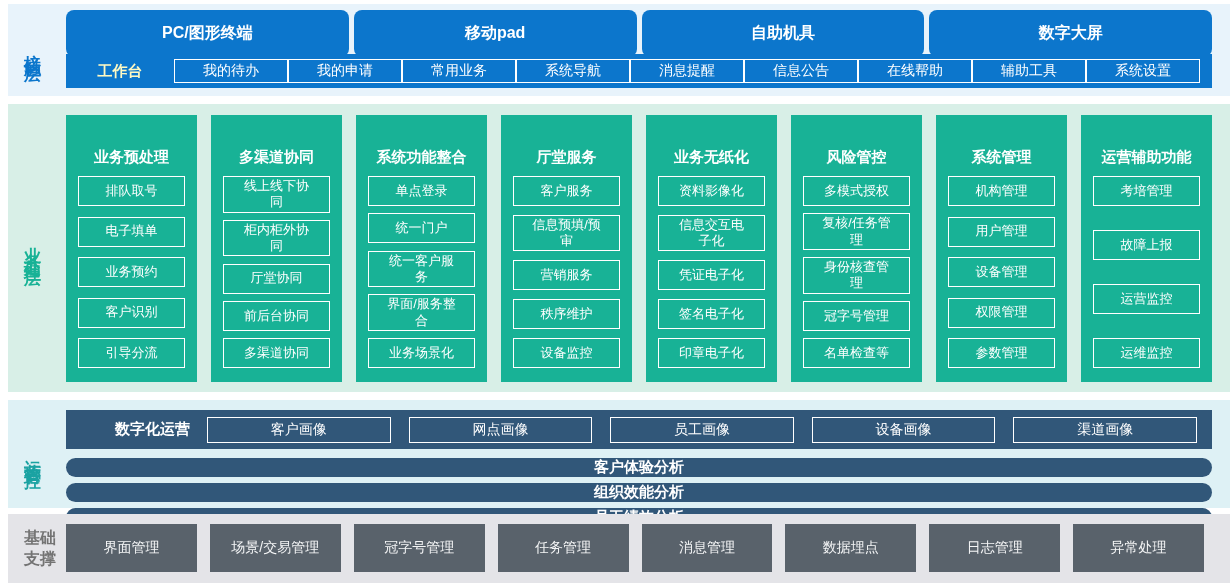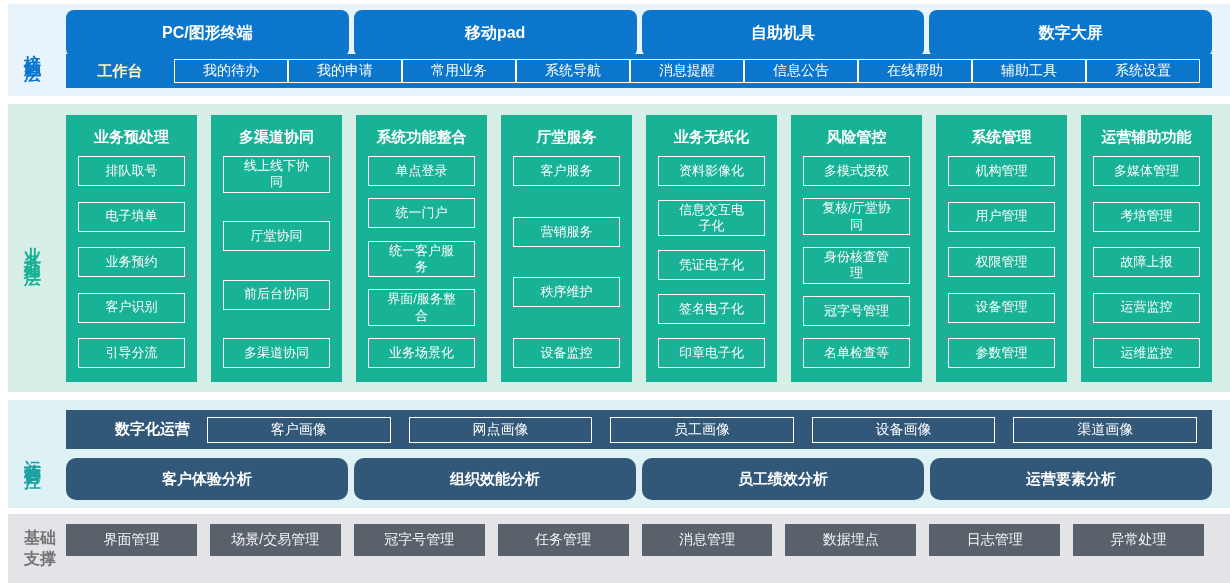--- a/index.html
+++ b/index.html
@@ -36,52 +36,52 @@
   .wb-label { flex:none; width:108px; text-align:center; color:#fef9c3; font-weight:bold; font-size:15px; }
   .wb-items { flex:1; display:flex; height:24px; }
   .wb-item {
     flex:1; border:1px solid #fff; color:#fff; font-size:14px;
     display:flex; align-items:center; justify-content:center; white-space:nowrap;
   }
 
   
   .gcols { position:absolute; left:58px; right:18px; top:11px; height:267px; display:flex; gap:14px; }
   .gcol { flex:1; background:#18b296; padding:10px 12px 14px; display:flex; flex-direction:column; }
-  .gcol-title { color:#fff; font-weight:bold; font-size:15px; text-align:center; padding:3px 0 9px; white-space:nowrap; }
+  .gcol-title { color:#fff; font-weight:bold; font-size:15px; text-align:center; padding:3px 0 9px; white-space:nowrap;margin-top:20px; }
   .gcol-body { flex:1; display:flex; flex-direction:column; justify-content:space-between; }
   .gbox {
     border:1px solid #fff; min-height:30px; color:#fff; font-size:13px;
     display:flex; align-items:center; justify-content:center; text-align:center;
     line-height:1.25; padding:1px 14px;
   }
 
   
   .ops-row1 {
     position:absolute; left:58px; right:18px; top:10px; height:39px;
     background:#315779; display:flex; align-items:center; padding-right:15px;
   }
   .ops-label { flex:none; width:118px; padding-left:26px; color:#fff; font-weight:bold; font-size:15px; white-space:nowrap;margin-left:23px; }
   .ops-boxes { flex:1; display:flex; gap:18px; height:26px; }
   .ops-box {
     flex:1; border:1px solid #fff; color:#fff; font-size:14px;
     display:flex; align-items:center; justify-content:center;
   }
-  .ops-row2 { position:absolute; left:58px; right:18px; top:58px; height:42px; display:flex; gap:6px; }
+  .ops-row2 { position:absolute; left:58px; right:18px; top:58px; height:48px; display:flex; gap:6px;flex-direction:column; }
   .ops-bar {
     flex:1; background:#315779; border-radius:10px; color:#fff; font-weight:bold; font-size:15px;
     display:flex; align-items:center; justify-content:center;
   }
 
   
   .found-label {
     position:absolute; left:14px; top:50%; transform:translateY(-50%);
     width:36px; font-weight:bold; font-size:16px; line-height:1.35;
     color:#737373; text-align:center; word-break:break-all;
   }
-  .found-items { position:absolute; left:58px; right:26px; top:10px; height:32px; display:flex; gap:13px;text-align:center; }
+  .found-items { position:absolute; left:58px; right:26px; top:10px; height:48px; display:flex; gap:13px;text-align:center; }
   .fbox {
     flex:1; background:#59626b; color:#f4f5f6; font-size:14px;
     display:flex; align-items:center; justify-content:center; white-space:nowrap;
   }
 </style>
 </head>
 <body>
 
 <div>
 
@@ -121,20 +121,21 @@
           <div class="gbox">业务预约</div>
           <div class="gbox">客户识别</div>
           <div class="gbox">引导分流</div>
         </div>
       </div>
 
       <div class="gcol">
         <div class="gcol-title">多渠道协同</div>
         <div class="gcol-body">
           <div class="gbox">线上线下协同</div>
+          <div class="gbox">柜内柜外协同</div>
           <div class="gbox">厅堂协同</div>
           <div class="gbox">前后台协同</div>
           <div class="gbox">多渠道协同</div>
         </div>
       </div>
 
       <div class="gcol">
         <div class="gcol-title">系统功能整合</div>
         <div class="gcol-body">
           <div class="gbox">单点登录</div>
@@ -142,20 +143,21 @@
           <div class="gbox">统一客户服务</div>
           <div class="gbox">界面/服务整合</div>
           <div class="gbox">业务场景化</div>
         </div>
       </div>
 
       <div class="gcol">
         <div class="gcol-title">厅堂服务</div>
         <div class="gcol-body">
           <div class="gbox">客户服务</div>
+          <div class="gbox">信息预填/预审</div>
           <div class="gbox">营销服务</div>
           <div class="gbox">秩序维护</div>
           <div class="gbox">设备监控</div>
         </div>
       </div>
 
       <div class="gcol">
         <div class="gcol-title">业务无纸化</div>
         <div class="gcol-body">
           <div class="gbox">资料影像化</div>
@@ -163,42 +165,41 @@
           <div class="gbox">凭证电子化</div>
           <div class="gbox">签名电子化</div>
           <div class="gbox">印章电子化</div>
         </div>
       </div>
 
       <div class="gcol">
         <div class="gcol-title">风险管控</div>
         <div class="gcol-body">
           <div class="gbox">多模式授权</div>
-          <div class="gbox">复核/厅堂协同</div>
+          <div class="gbox">复核/任务管理</div>
           <div class="gbox">身份核查管理</div>
           <div class="gbox">冠字号管理</div>
           <div class="gbox">名单检查等</div>
         </div>
       </div>
 
       <div class="gcol">
         <div class="gcol-title">系统管理</div>
         <div class="gcol-body">
           <div class="gbox">机构管理</div>
           <div class="gbox">用户管理</div>
+          <div class="gbox">设备管理</div>
           <div class="gbox">权限管理</div>
-          <div class="gbox">设备管理</div>
           <div class="gbox">参数管理</div>
         </div>
       </div>
 
       <div class="gcol">
         <div class="gcol-title">运营辅助功能</div>
         <div class="gcol-body">
-          <div class="gbox">多媒体管理</div>
           <div class="gbox">考培管理</div>
           <div class="gbox">故障上报</div>
           <div class="gbox">运营监控</div>
           <div class="gbox">运维监控</div>
         </div>
       </div>
 
     </div>
   </section>
 

